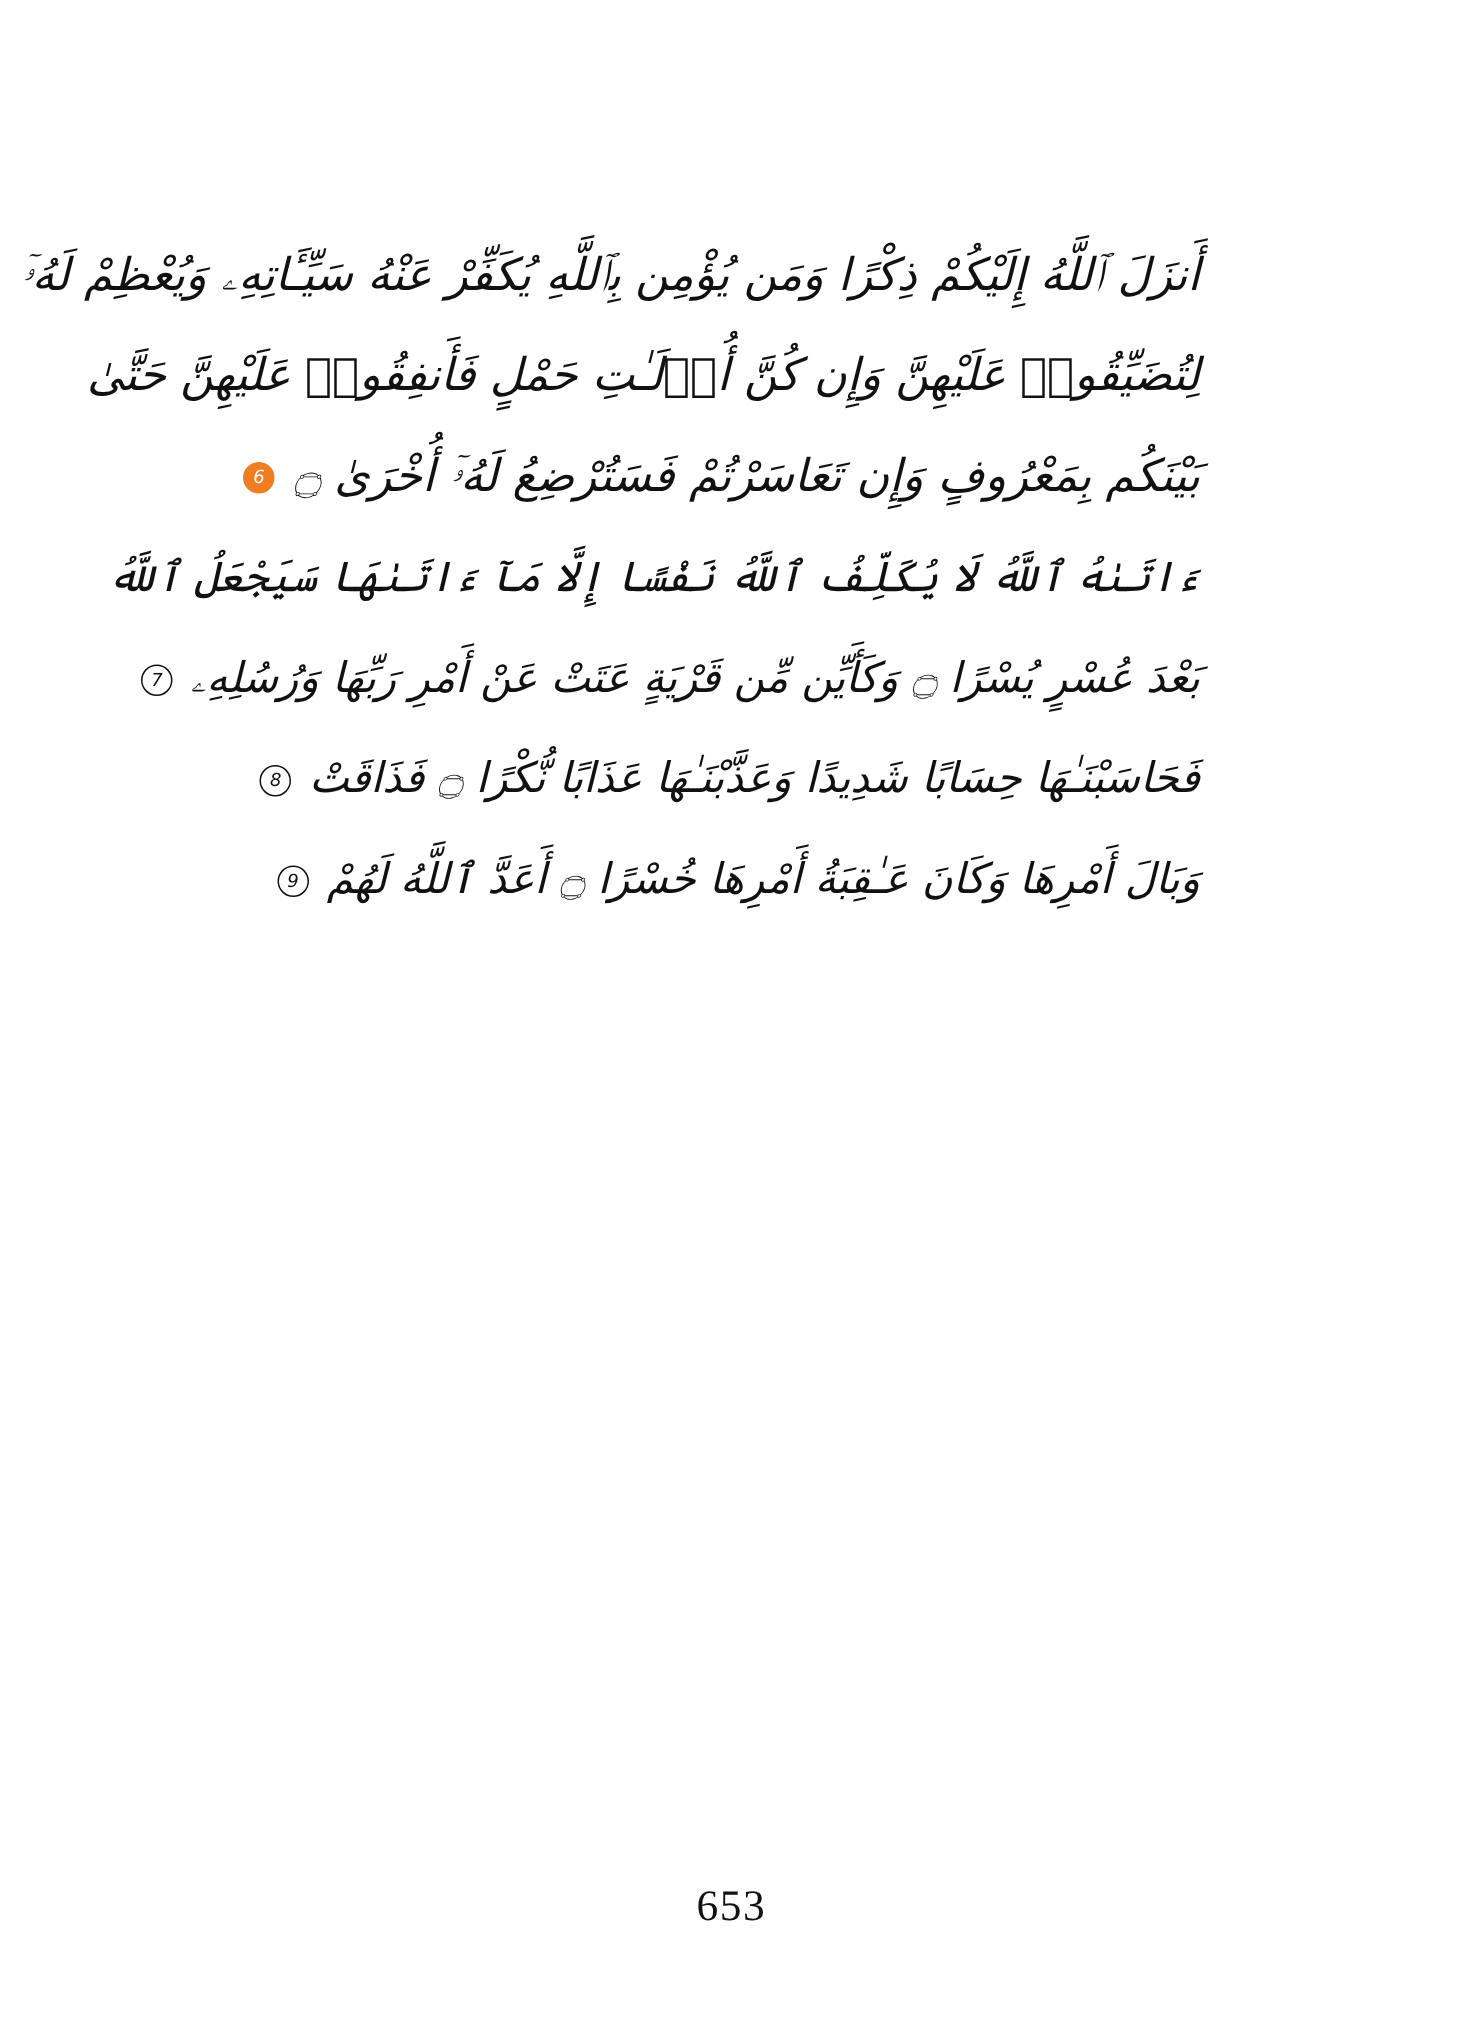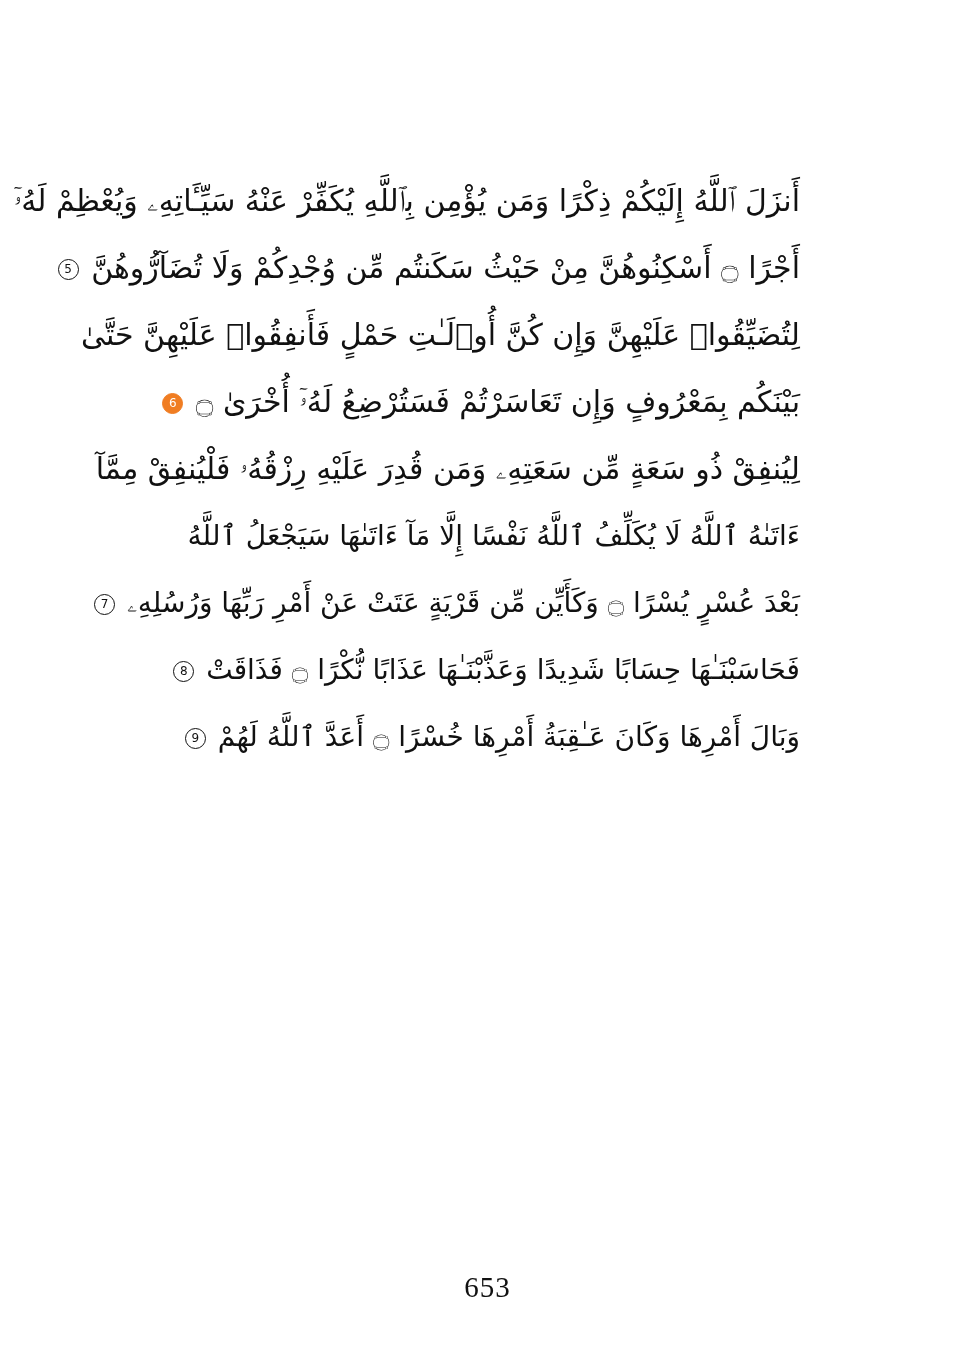--- a/index.html
+++ b/index.html
@@ -16,26 +16,27 @@
   }
   .page {
     position: relative;
     width: 975px;
     height: 1359px;
     background: #ffffff;
     box-sizing: border-box;
   }
   .mushaf-block {
     position: absolute;
-    top: 167px;
+    top: 150px;
     left: 200px;
     width: 600px;
     height: 990px;
     direction: rtl;
     text-align: center;
+    font-style: italic;
   }
   .aya-line {
     display: block;
     width: 100%;
     font-family: "DejaVu Sans", sans-serif;
     font-size: 30px;
     line-height: 67px;
     color: #111111;
     letter-spacing: 0px;
     white-space: nowrap;
@@ -69,21 +70,20 @@
   .page-number {
     position: absolute;
     left: 0;
     right: 0;
     top: 1255px;
     text-align: center;
     font-family: "Liberation Serif", serif;
     font-size: 29px;
     color: #111111;
     letter-spacing: 1px;
-    margin-top: 16px;
   }
   .edge-band-left, .edge-band-right {
     position: absolute;
     top: 0;
     bottom: 0;
     width: 8px;
     background: #ffffff;
   }
   .edge-band-left { left: 0; }
   .edge-band-right { right: 0; }
@@ -95,38 +95,31 @@
 
   <div class="edge-band-left"></div>
   <div class="edge-band-right"></div>
 
   <div class="mushaf-block">
 
     <div class="aya-line">
       <span>أَنزَلَ ٱللَّهُ إِلَيْكُمْ ذِكْرًا وَمَن يُؤْمِن بِٱللَّهِ يُكَفِّرْ عَنْهُ سَيِّـَٔاتِهِۦ وَيُعْظِمْ لَهُۥٓ</span>
     </div>
 
-    <div class="aya-line">
-      <span>أَجْرًا ۝ أَسْكِنُوهُنَّ مِنْ حَيْثُ سَكَنتُم مِّن وُجْدِكُمْ وَلَا تُضَآرُّوهُنَّ</span>
-      <span class="marker">5</span>
-    </div>
 
     <div class="aya-line">
       <span>لِتُضَيِّقُوا۟ عَلَيْهِنَّ وَإِن كُنَّ أُو۟لَـٰتِ حَمْلٍ فَأَنفِقُوا۟ عَلَيْهِنَّ حَتَّىٰ</span>
     </div>
 
 
     <div class="aya-line">
       <span>بَيْنَكُم بِمَعْرُوفٍ وَإِن تَعَاسَرْتُمْ فَسَتُرْضِعُ لَهُۥٓ أُخْرَىٰ ۝</span>
       <span class="marker highlight">6</span>
     </div>
 
-    <div class="aya-line">
-      <span>لِيُنفِقْ ذُو سَعَةٍ مِّن سَعَتِهِۦ وَمَن قُدِرَ عَلَيْهِ رِزْقُهُۥ فَلْيُنفِقْ مِمَّآ</span>
-    </div>
 
     <div class="aya-line tight">
       <span>ءَاتَىٰهُ ٱللَّهُ لَا يُكَلِّفُ ٱللَّهُ نَفْسًا إِلَّا مَآ ءَاتَىٰهَا سَيَجْعَلُ ٱللَّهُ</span>
     </div>
 
     <div class="aya-line tight">
       <span>بَعْدَ عُسْرٍ يُسْرًا ۝ وَكَأَيِّن مِّن قَرْيَةٍ عَتَتْ عَنْ أَمْرِ رَبِّهَا وَرُسُلِهِۦ</span>
       <span class="marker">7</span>
     </div>
 

